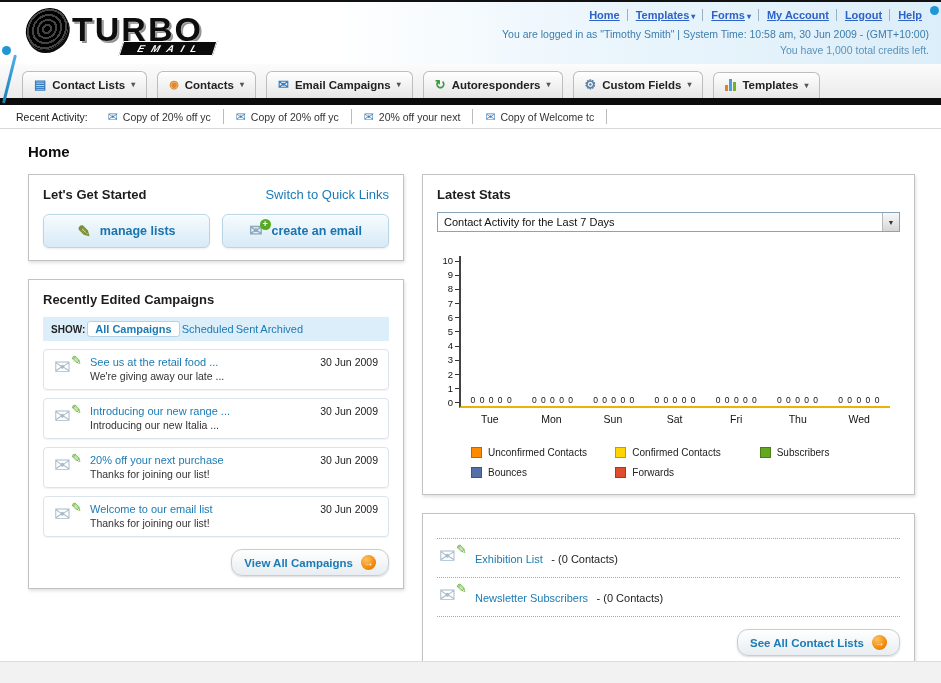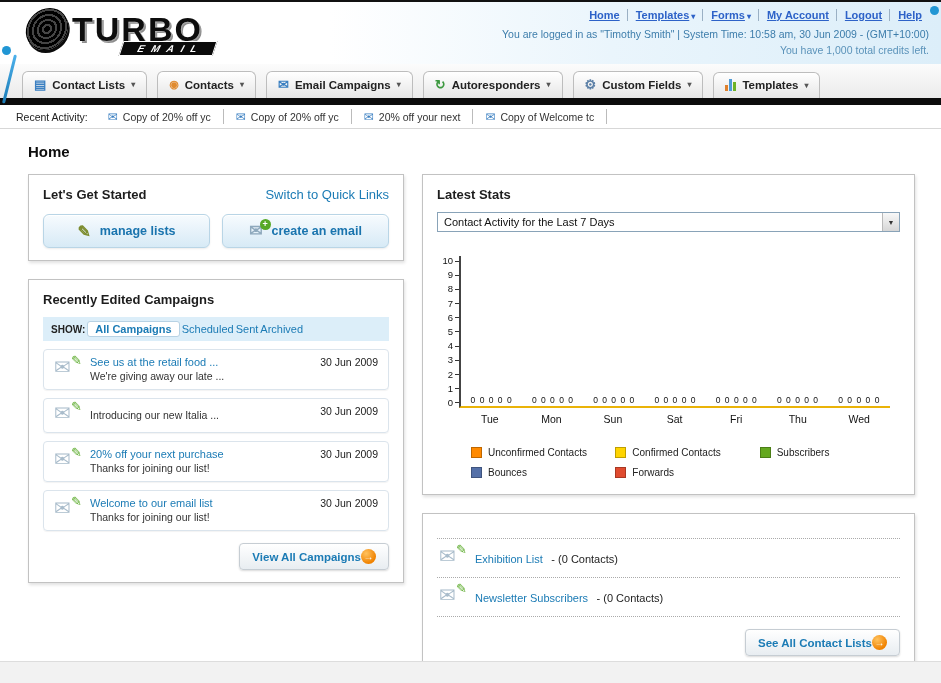--- a/index.html
+++ b/index.html
@@ -86,22 +86,22 @@
   .camp-item{display:flex;gap:10px;border:1px solid #dbe4ec;border-radius:4px;padding:5px 10px 6px;margin-top:8px;
     align-items:center;box-shadow:0 1px 1px rgba(0,0,0,.05);cursor:pointer;}
   .camp-icon{position:relative;width:26px;height:22px;flex:none;}
   .ci-env{font-size:20px;color:#a9bccb;position:absolute;left:0;top:-3px;}
   .ci-pencil{position:absolute;right:-2px;top:-5px;font-size:13px;color:#57a926;}
   .camp-text{flex:1;display:flex;flex-direction:column;line-height:14px;}
   .camp-title{color:#1b7bb5;font-size:11px;}
   .camp-sub{color:#333;font-size:10.5px;}
   .camp-date{font-size:10.5px;color:#222;align-self:flex-start;margin-top:1px;}
   .panel-foot{display:flex;justify-content:flex-end;margin-top:12px;}
-  .pill-btn{display:inline-flex;align-items:center;padding:5px 12px;font-family:inherit;
-    background:linear-gradient(#ffffff,#e8edf1);border:1px solid #c6cdd3;border-radius:4px;color:#1b7bb5;
+  .pill-btn{display:inline-flex;align-items:center;gap:8px;padding:5px 12px;font-family:inherit;
+    background:linear-gradient(#ffffff,#e8edf1);border:1px solid #c6cdd3;border-radius:11px;color:#1b7bb5;
     font-weight:bold;font-size:11.5px;cursor:pointer;box-shadow:0 1px 2px rgba(0,0,0,.15);}
   .orange-arrow{width:15px;height:15px;border-radius:50%;display:inline-flex;align-items:center;justify-content:center;
     background:radial-gradient(circle at 35% 30%,#ffc25e,#f08200 70%);color:#fff;flex:none;}
   .orange-arrow i{font-size:10px;font-weight:bold;line-height:1;}
 
   
   .select-box{margin-top:10px;border:1px solid #89a3b8;background:#fff;height:20px;display:flex;align-items:center;
     justify-content:space-between;padding-left:6px;font-size:11px;color:#111;cursor:pointer;}
   .select-arrow{width:17px;height:18px;background:linear-gradient(#f8f8f8,#d6d6d6);border-left:1px solid #b9b9b9;
     display:flex;align-items:center;justify-content:center;}
@@ -261,20 +261,21 @@
           </span>
           <span class="camp-date">30 Jun 2009</span>
         </div>
 
         <div class="camp-item">
           <span class="camp-icon">
             <span class="ci-env">✉</span>
             <span class="ci-pencil">✎</span>
           </span>
           <span class="camp-text">
+            <a class="camp-title">Introducing our new range ...</a>
             <span class="camp-sub">Introducing our new Italia ...</span>
           </span>
           <span class="camp-date">30 Jun 2009</span>
         </div>
 
         <div class="camp-item">
           <span class="camp-icon">
             <span class="ci-env">✉</span>
             <span class="ci-pencil">✎</span>
           </span>

